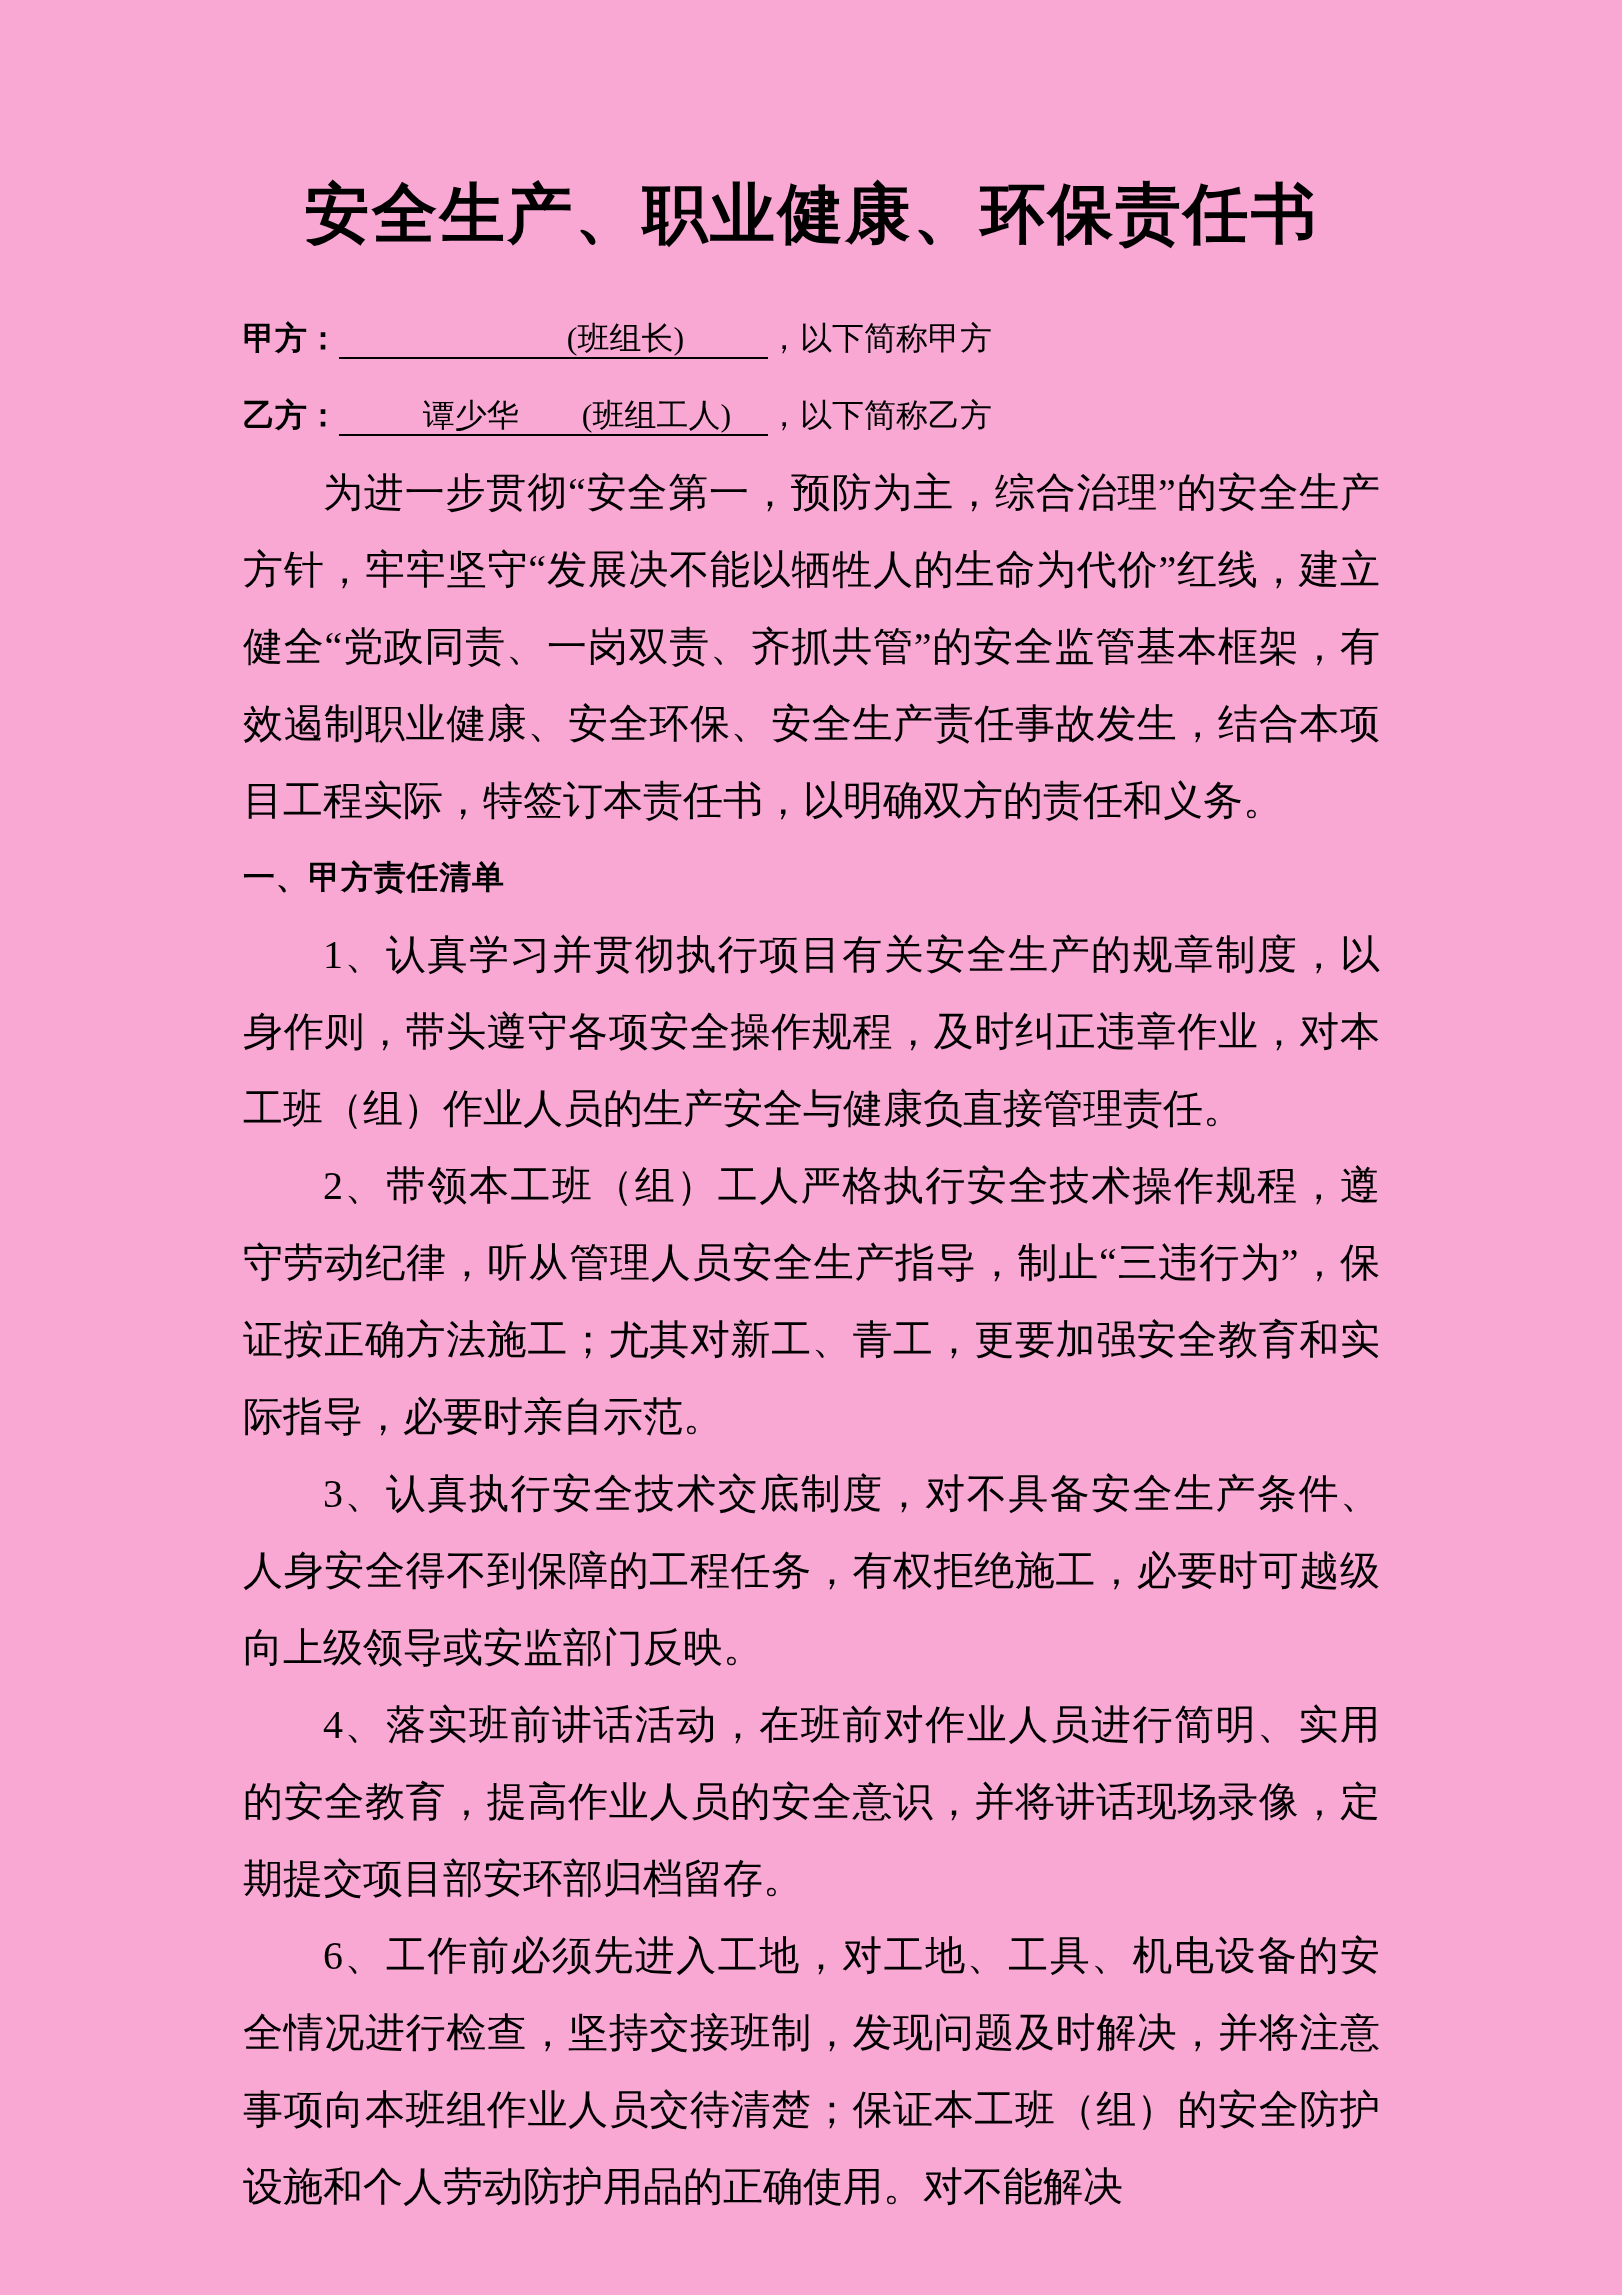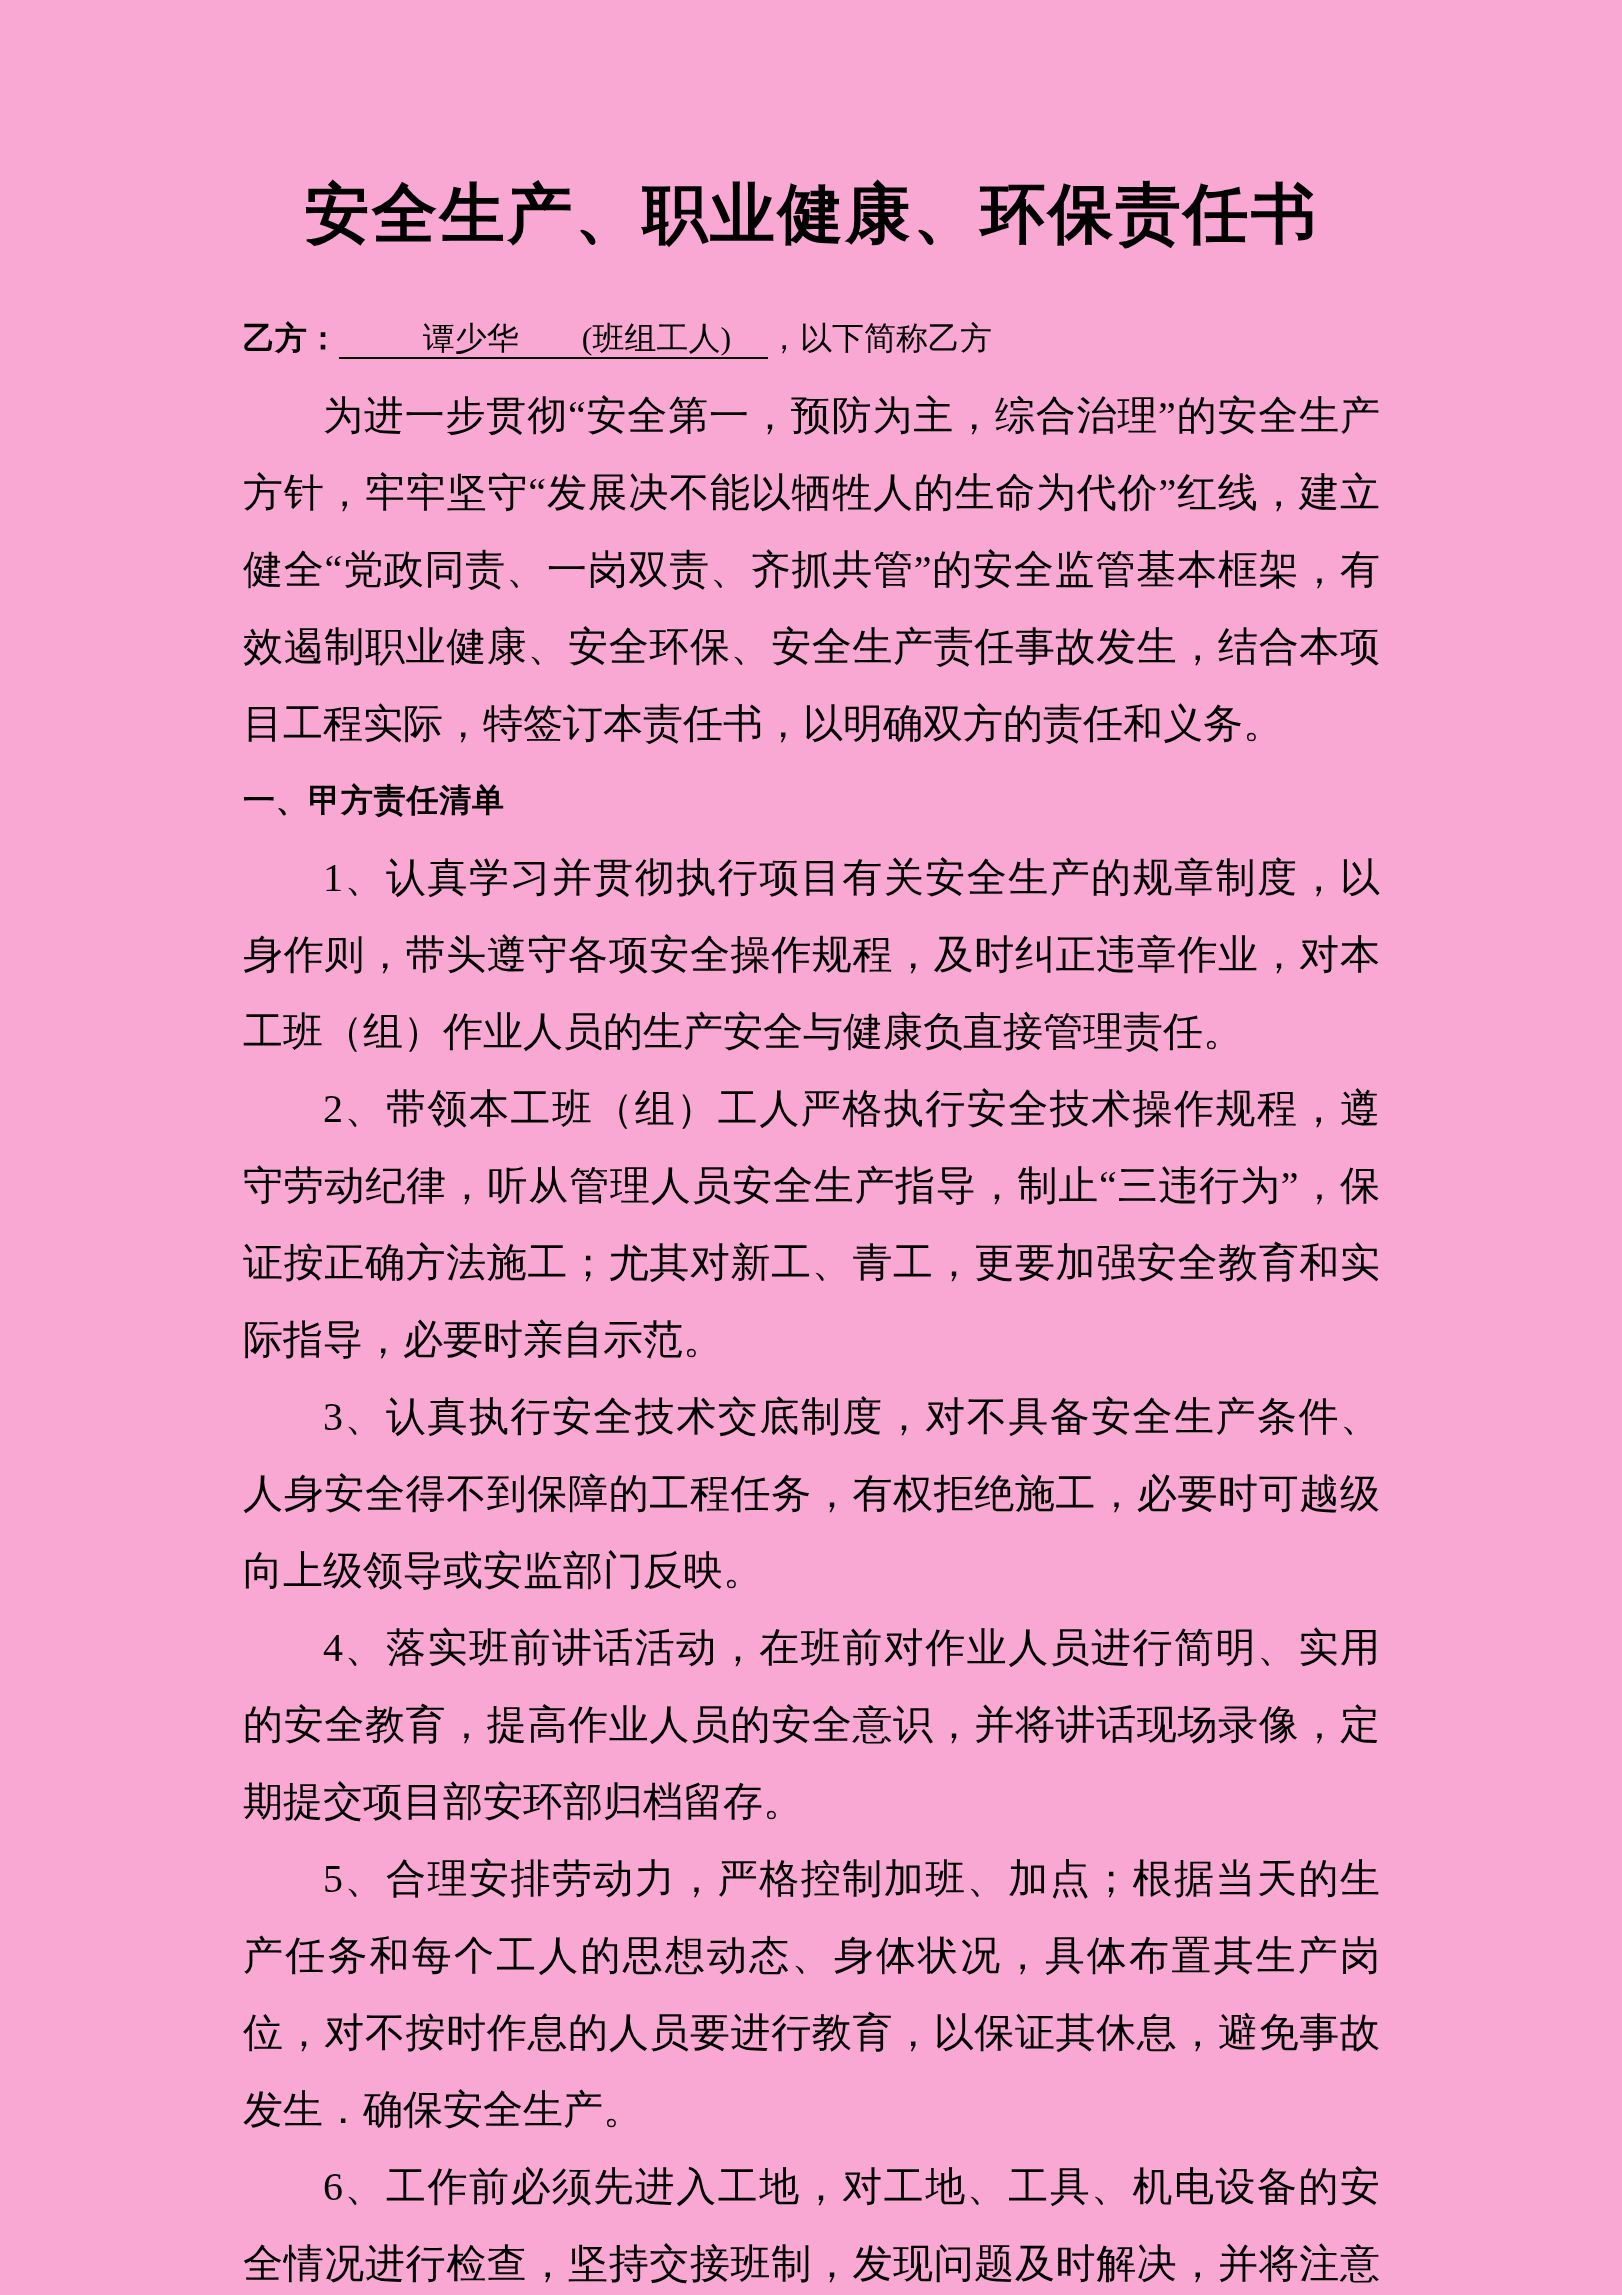--- a/index.html
+++ b/index.html
@@ -53,30 +53,32 @@
     letter-spacing:0.7px;
   }
 </style>
 </head>
 <body>
 
 <div class="page">
 
   <h1 class="doc-title">安全生产、职业健康、环保责任书</h1>
 
+  <div class="party-line">
+    <span class="party-label">甲方：</span><span class="blank blank-a"><span class="shift-right">(班组长)</span></span><span>，以下简称甲方</span>
+  </div>
 
   <div class="party-line">
     <span class="party-label">乙方：</span><span class="blank blank-b"><span class="party-name">谭少华</span><span>(班组工人)</span></span><span>，以下简称乙方</span>
   </div>
 
   <p class="body-par">为进一步贯彻“安全第一，预防为主，综合治理”的安全生产方针，牢牢坚守“发展决不能以牺牲人的生命为代价”红线，建立健全“党政同责、一岗双责、齐抓共管”的安全监管基本框架，有效遏制职业健康、安全环保、安全生产责任事故发生，结合本项目工程实际，特签订本责任书，以明确双方的责任和义务。</p>
 
   <h2 class="section-heading">一、甲方责任清单</h2>
 
   <p class="body-par">1、认真学习并贯彻执行项目有关安全生产的规章制度，以身作则，带头遵守各项安全操作规程，及时纠正违章作业，对本工班（组）作业人员的生产安全与健康负直接管理责任。</p>
   <p class="body-par">2、带领本工班（组）工人严格执行安全技术操作规程，遵守劳动纪律，听从管理人员安全生产指导，制止“三违行为”，保证按正确方法施工；尤其对新工、青工，更要加强安全教育和实际指导，必要时亲自示范。</p>
   <p class="body-par">3、认真执行安全技术交底制度，对不具备安全生产条件、人身安全得不到保障的工程任务，有权拒绝施工，必要时可越级向上级领导或安监部门反映。</p>
   <p class="body-par">4、落实班前讲话活动，在班前对作业人员进行简明、实用的安全教育，提高作业人员的安全意识，并将讲话现场录像，定期提交项目部安环部归档留存。</p>
-  <p class="body-par">5、合理安排劳动力，严格控制加班、加点；根据当天的生产任务和每个工人的思想动态、身体状况，具体布置其生产岗位，对不按时作息的人员要进行教育，以保证其休息，避免事故发生．确保安全生产。</p>
   <p class="body-par">6、工作前必须先进入工地，对工地、工具、机电设备的安全情况进行检查，坚持交接班制，发现问题及时解决，并将注意事项向本班组作业人员交待清楚；保证本工班（组）的安全防护设施和个人劳动防护用品的正确使用。对不能解决</p>
 
 </div>
 
 
 </body></html>

